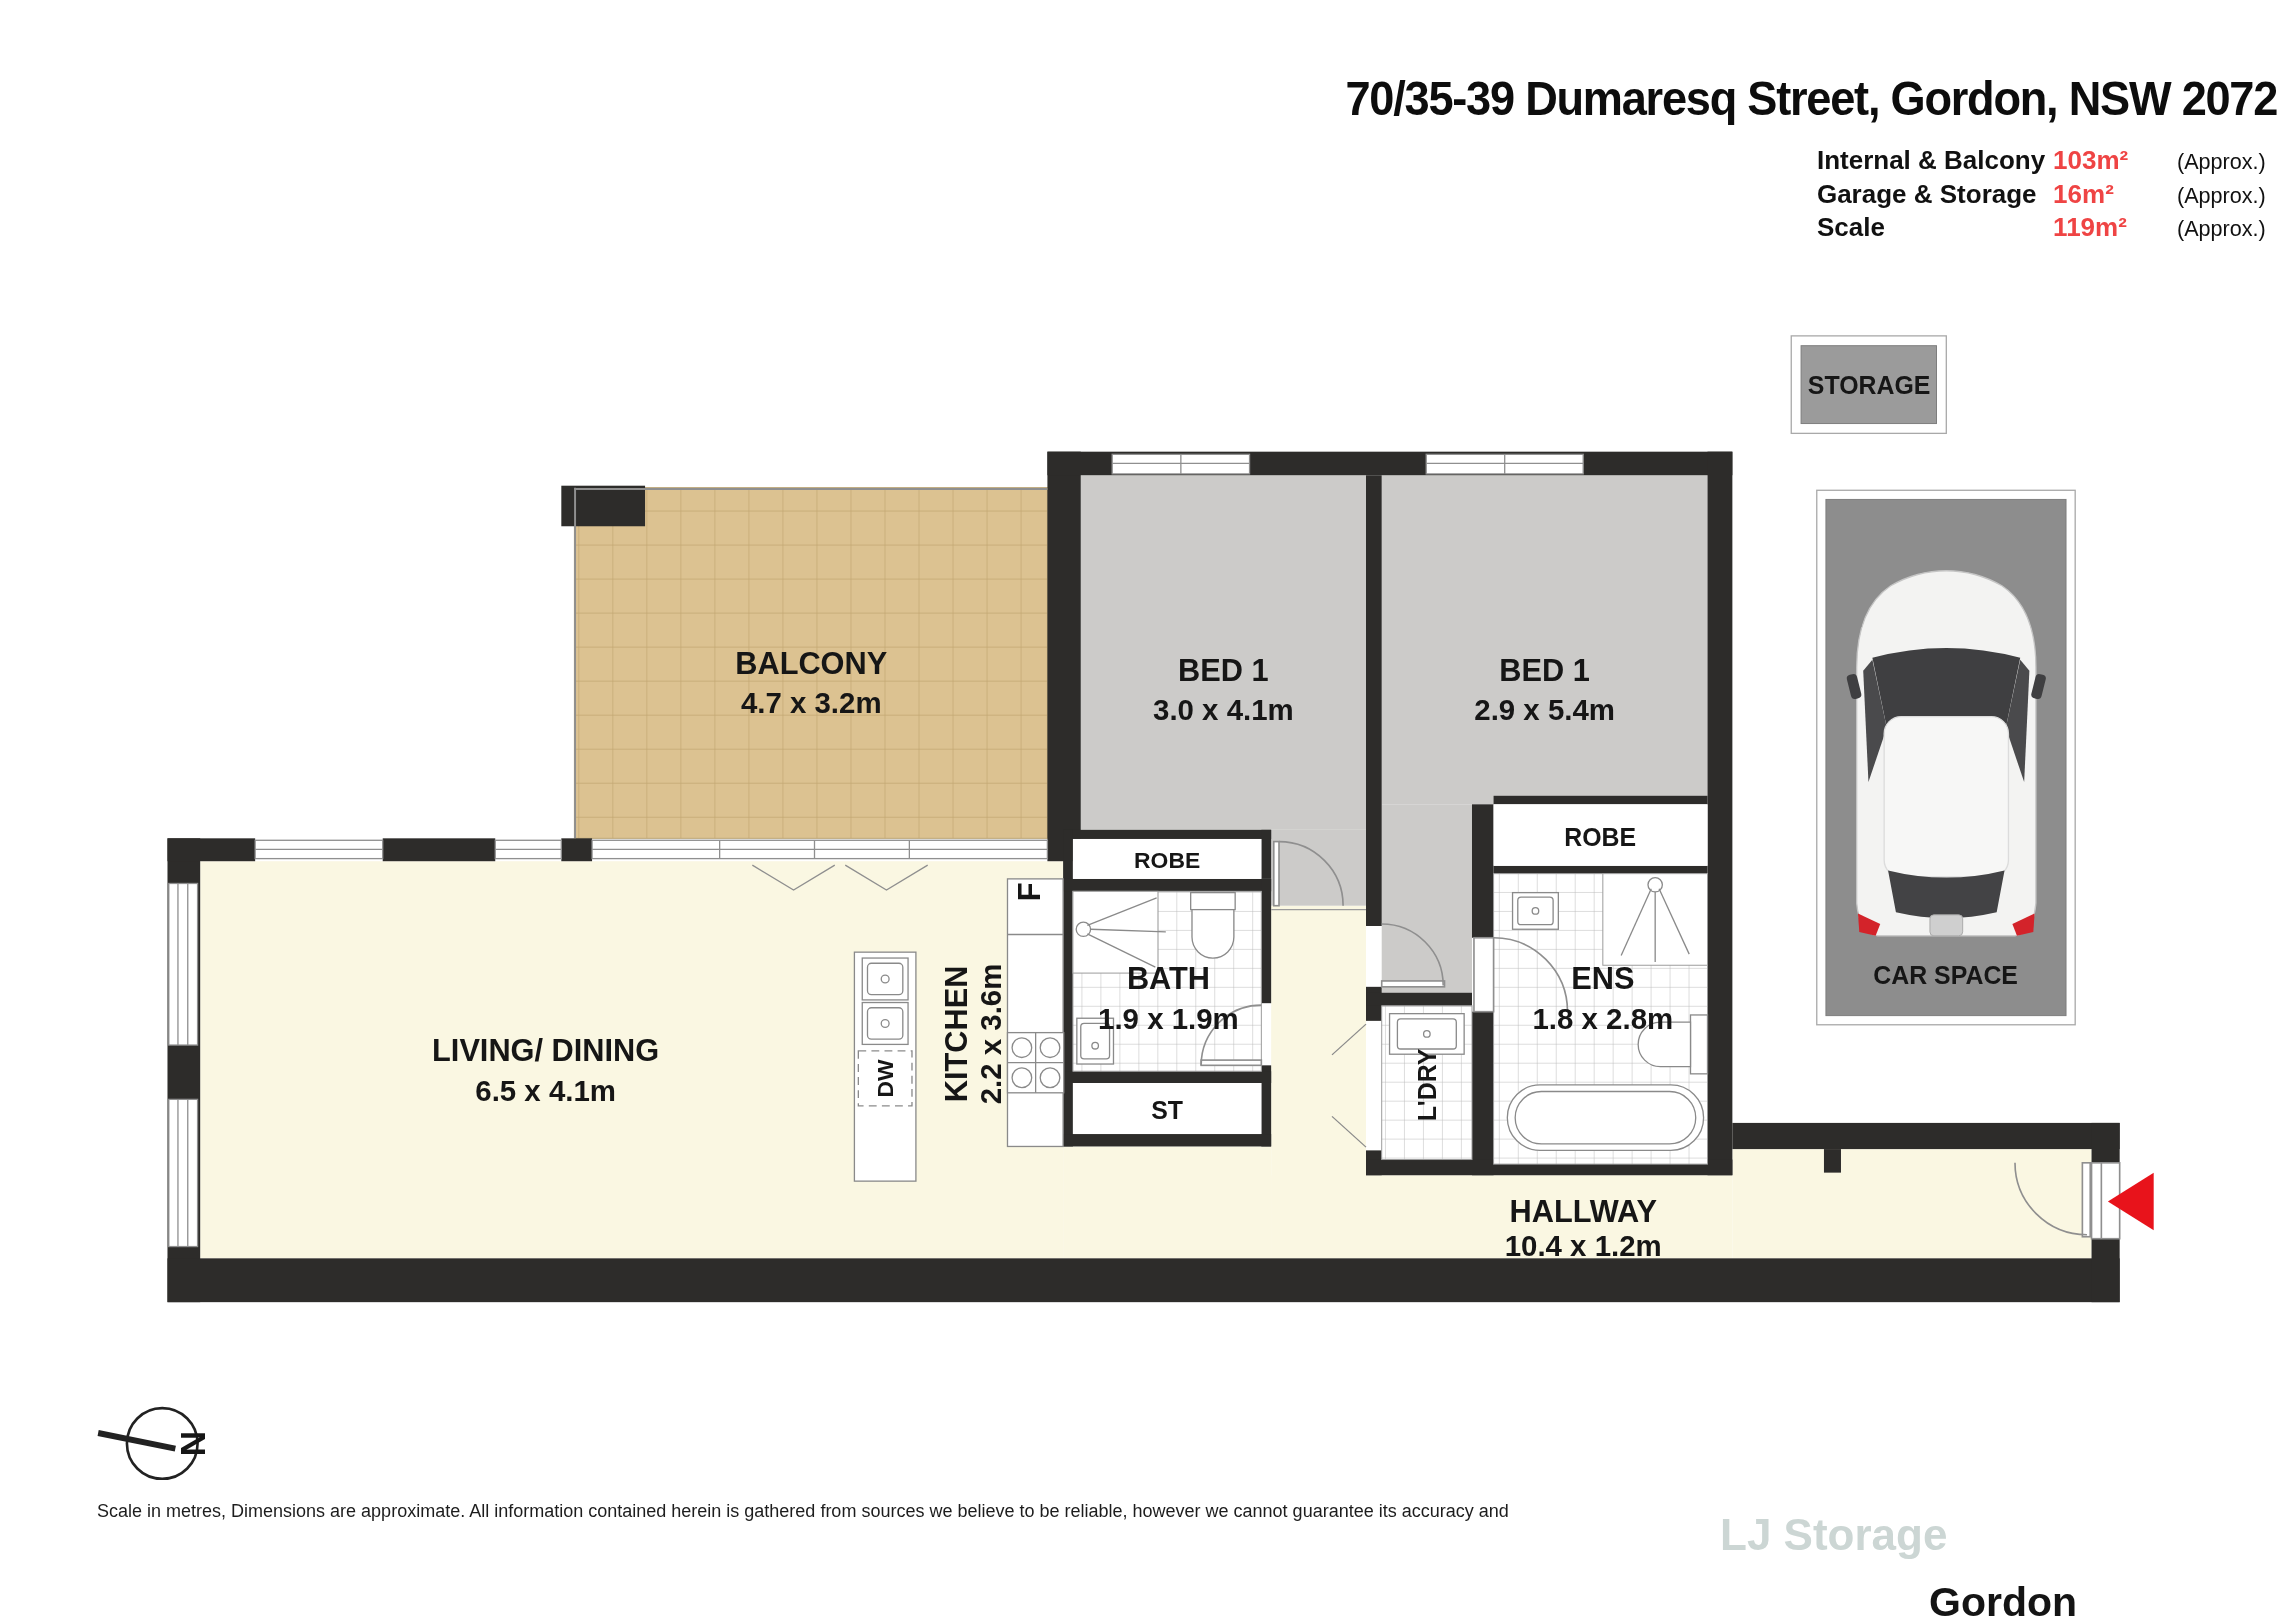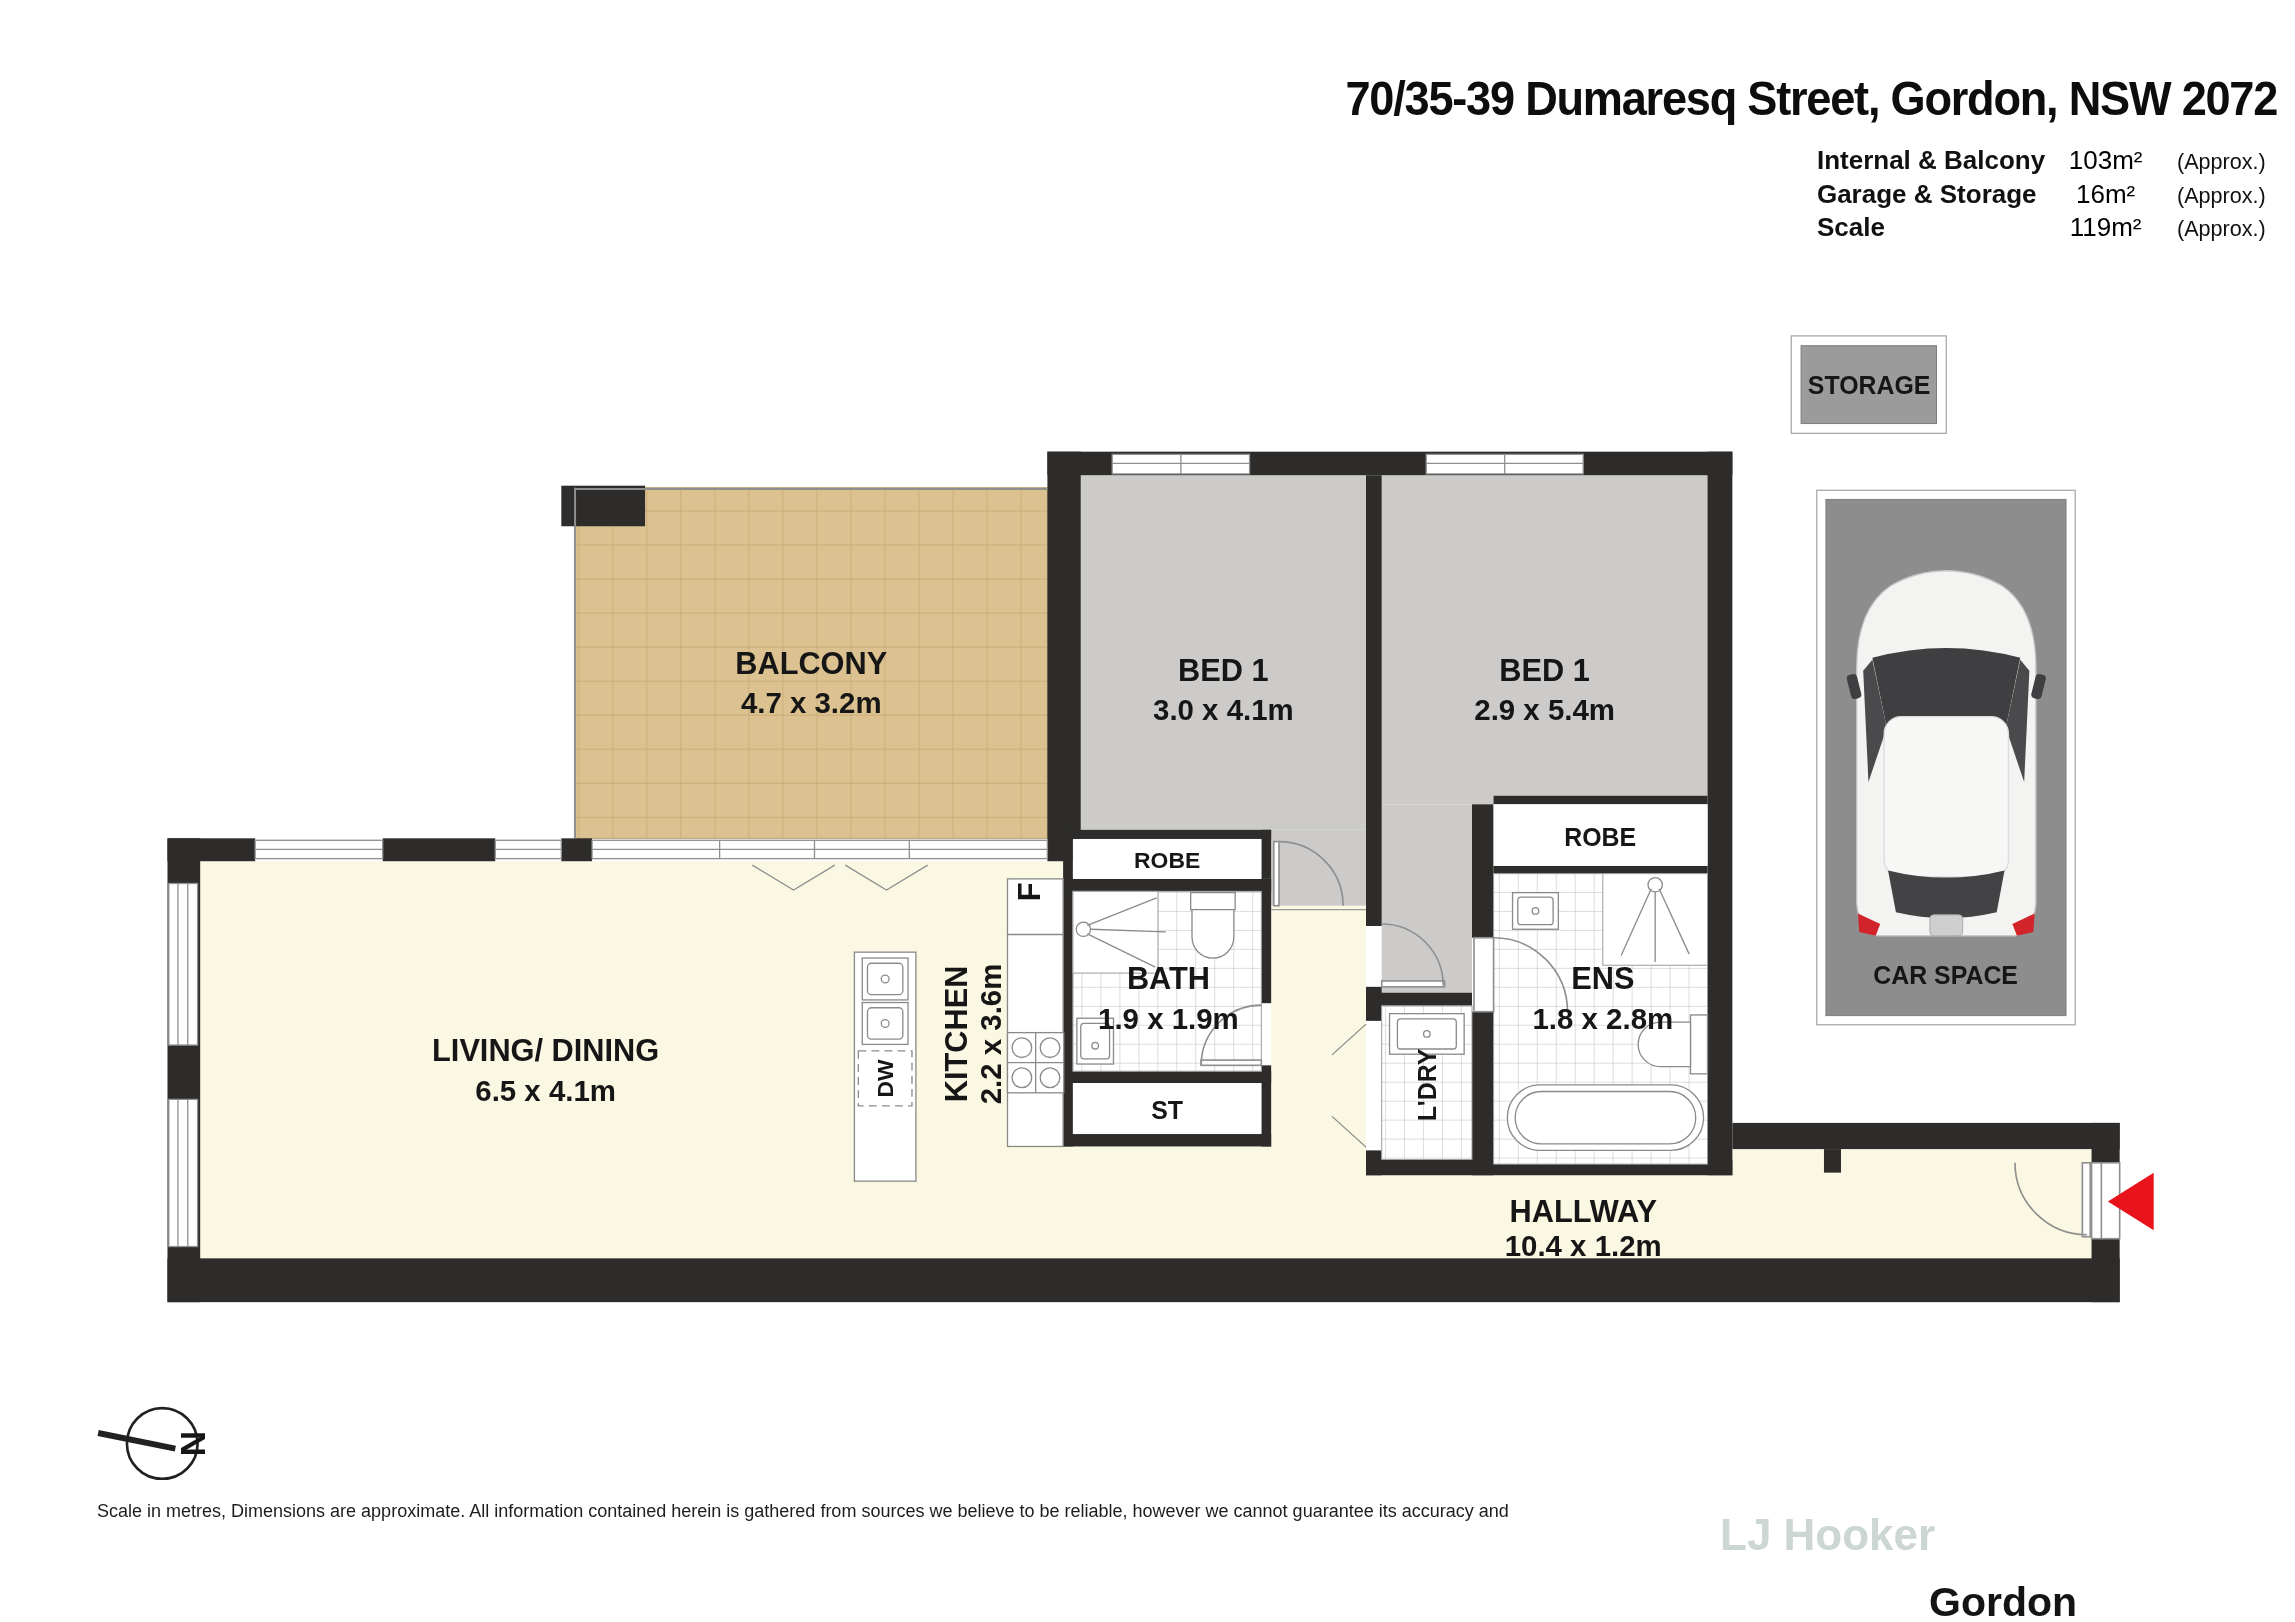--- a/index.html
+++ b/index.html
@@ -3,21 +3,21 @@
 <meta charset="utf-8">
 <style>
   html,body{margin:0;padding:0;background:#ffffff;}
   .page{position:relative;width:2295px;height:1623px;background:#ffffff;overflow:hidden;
         font-family:"Liberation Sans",sans-serif;padding-left:40px;}
   .title{position:absolute;top:71px;right:58px;font-size:48px;font-weight:700;color:#0d0d0d;
          letter-spacing:-1.3px;white-space:nowrap;transform:scaleX(.94);transform-origin:100% 50%;}
   .areas{position:absolute;top:145px;right:58px;display:grid;
          grid-template-columns:auto 105px 111px;column-gap:7.9px;row-gap:2.6px;align-items:baseline;}
   .areas .lab{font-size:26px;font-weight:700;color:#111;white-space:nowrap;}
-  .areas .val{font-size:26px;font-weight:400;color:#000000;text-align:center;}
+  .areas .val{font-size:26px;font-weight:700;color:#ef4444;text-align:left;}
   .areas .sfx{font-size:21.6px;font-weight:400;color:#111;text-align:left;margin-left:11px;}
   .disclaimer{position:absolute;left:97px;top:1498px;font-size:18px;line-height:27px;color:#1d1d1d;}
   .brand{position:absolute;left:1720px;top:1510px;font-size:44px;font-weight:700;color:#ccd6d4;}
   .office{position:absolute;left:1929px;top:1579px;font-size:41px;font-weight:700;color:#141414;}
   svg text{font-family:"Liberation Sans",sans-serif;font-weight:700;fill:#161616;}
   .rm{font-size:47px}.dim{font-size:45px}.sm{font-size:38px}.xs{font-size:35px}
 </style>
 </head>
 <body>
 
@@ -255,17 +255,17 @@
     <g>
       <circle cx="248" cy="2206" r="54" fill="none" stroke="#222222" stroke-width="4"></circle>
       <line x1="150" y1="2190" x2="268" y2="2214" stroke="#222222" stroke-width="9"></line>
       <text x="0" y="18" transform="translate(296 2206) rotate(-90)" text-anchor="middle" font-size="54">N</text>
     </g>
   </svg>
 
   <div class="disclaimer">
     <div>Scale in metres, Dimensions are approximate. All information contained herein is gathered from sources we believe to be reliable, however we cannot guarantee its accuracy and</div>
   </div>
-  <div class="brand">LJ Hooker</div>
+  <div class="brand">LJ Storage</div>
   <div class="office">Gordon</div>
 
 </div>
 
 
 </body></html>

